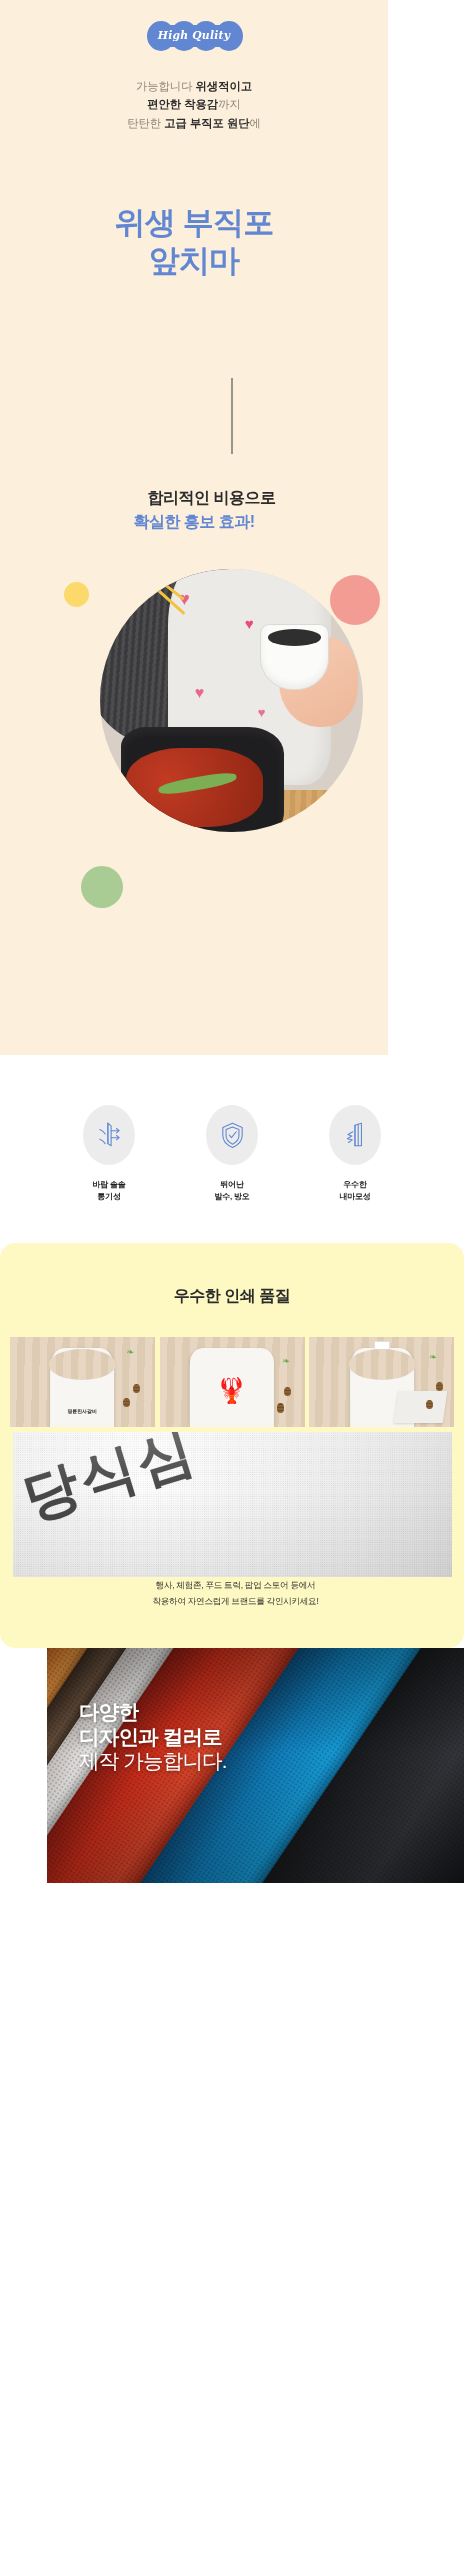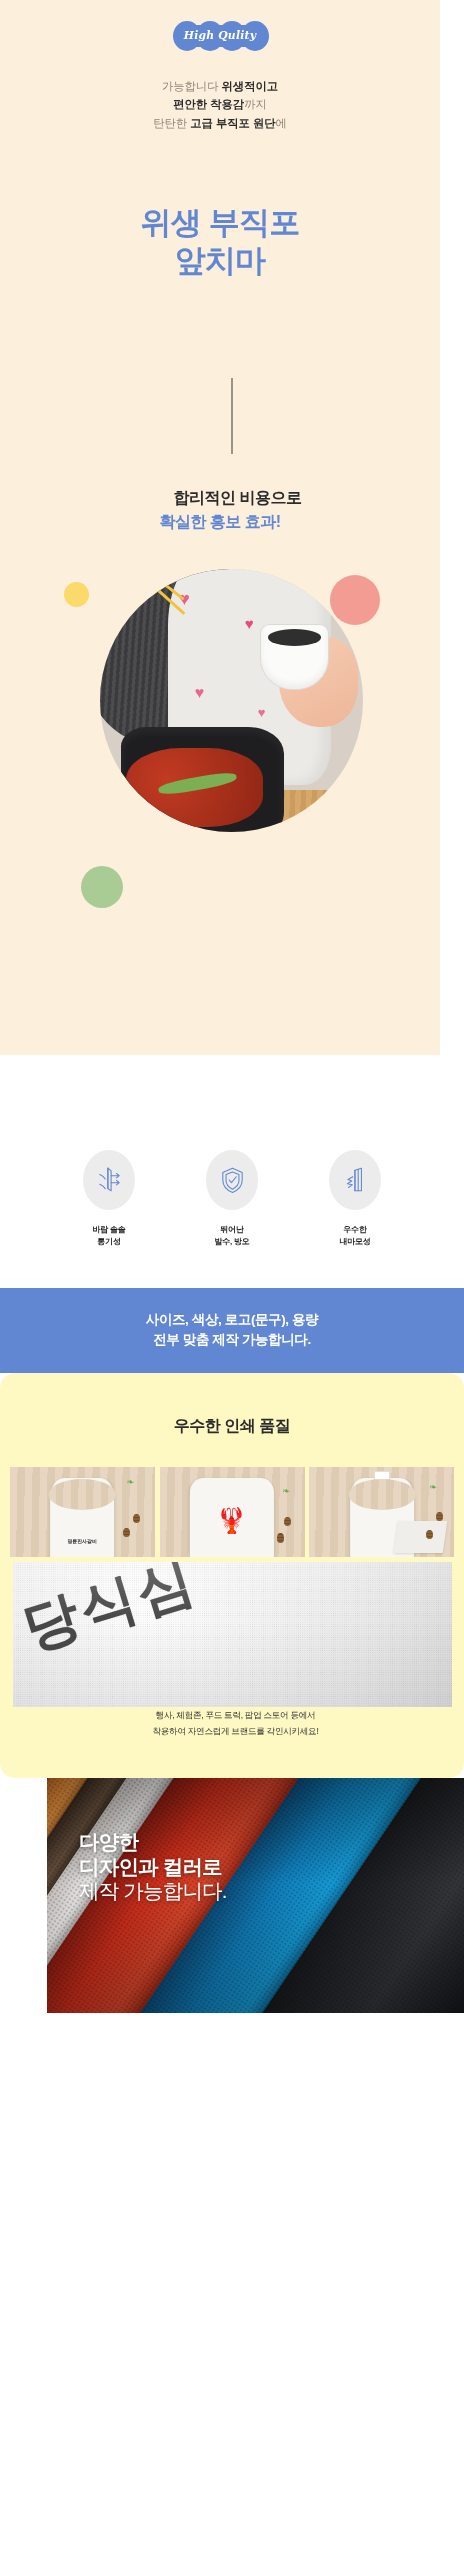--- a/index.html
+++ b/index.html
@@ -8,21 +8,21 @@
     font-family:"Liberation Sans","DejaVu Sans",sans-serif;
     background:#ffffff;
     width:464px;
     overflow-x:hidden;
   }
   .page { width:464px; position:relative; }
 
   
   .hero {
     background:#fcefdc;
-    width:440px;
+    width:388px;
     height:1055px;
     position:relative;
     overflow:hidden;
   }
   .badge-wrap {
     position:absolute; left:0; right:0; top:19.4px;
     display:flex; justify-content:center; align-items:center;
     height:33px;
   }
   .badge {
@@ -160,21 +160,21 @@
     position:absolute; left:13%; top:9%; width:22%; height:2.7px;
     background:#f2c33c; transform:rotate(42deg); border-radius:1.1px;
   }
   .hp-wood {
     position:absolute; right:0; bottom:0; width:34%; height:16%;
     background:repeating-linear-gradient(92deg,#d6a869 0 5.4px,#cb9c5d 5.4px 10.8px);
   }
 
   
   .features {
-    background:#ffffff; width:464px; padding:50px 0 39px;margin-top:45px;
+    background:#ffffff; width:464px; padding:50px 0 39px;
   }
   .feat-row { display:flex; justify-content:center; gap:42px; }
   .feat { width:81px; text-align:center; }
   .feat-circle {
     width:52px; height:60px; margin:0 auto 14px;
     background:#ececec; border-radius:50%;
     display:flex; align-items:center; justify-content:center;
   }
   .feat-circle svg { display:block; }
   .feat-label {
@@ -441,24 +441,20 @@
         </div>
         <div class="feat-label">
           <span>우수한</span>
           <span>내마모성</span>
         </div>
       </div>
 
     </div>
   </section>
 
-  <section class="banner">
-    <span class="ln">사이즈, 색상, 로고(문구), 용량</span>
-    <span class="ln">전부 맞춤 제작 가능합니다.</span>
-  </section>
 
   <section class="print-sec">
 
     <h2 class="print-title">우수한 인쇄 품질</h2>
 
     <div class="thumb-row">
 
       <div class="thumb">
         <span class="bib-shape"></span>
         <span class="bib-hole"></span>

